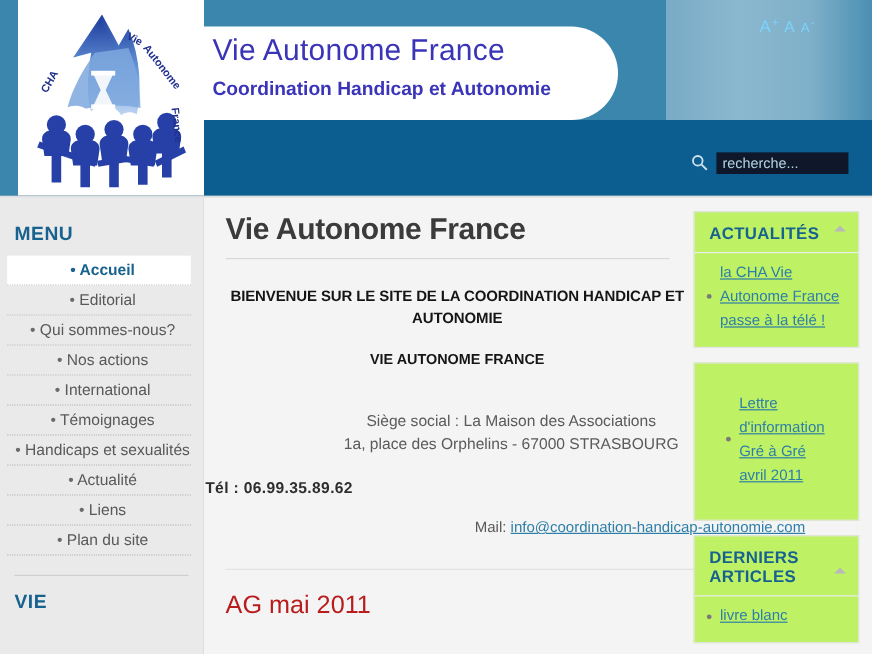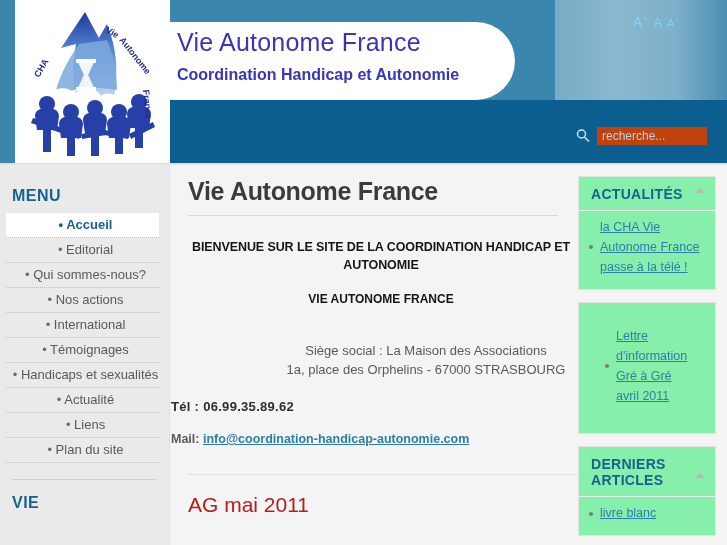--- a/index.html
+++ b/index.html
@@ -83,21 +83,21 @@
 
   
   .search-wrap {
     position: absolute; left: 575px; top: 127px;
     display: flex; align-items: center;
   }
   .search-icon { width: 16px; height: 16px; }
   .search-input {
     width: 110px; height: 18px;
     margin-left: 6px;
-    background: #c2410c;
+    background: #0f172a;
     border: none;
     color: #bcd9e8;
     font-size: 12px;
     font-family: "Liberation Sans", sans-serif;
     padding: 1px 5px;
     outline: none;
   }
   .search-input::placeholder { color: #b4d4e6; opacity: 1; }
 
   
@@ -204,42 +204,42 @@
   }
   .tel {
     margin: 20px 0 0 0;
     width: 510px;
     font-size: 13px; font-weight: bold; color: #2e2e2e;
     letter-spacing: .3px;
   }
   .mail {
     margin: 18px 0 0 0;
     width: 500px;
-    text-align: left;
-    font-size: 12.5px; color: #5a5a5a; font-weight: bold;
+    text-align: right;
+    font-size: 12.5px; color: #5a5a5a;
   }
   .mail a { color: #2e7fa8; }
   .bottom-rule {
     margin: 28px 0 0 17px;
     width: 520px;
     border-top: 1px solid #e2e2e2;
   }
   .article-title {
     margin: 18px 0 0 17px;
     font-size: 21px; font-weight: normal;
     color: #b91c1c;
   }
 
   
   #rightcol {
     position: absolute; left: 578px; top: 0;
     width: 149px; height: 380px;
   }
   .rbox {
-    background: #86efac;
+    background: #bef264;
     border: 1px solid #e3e3e3;
     margin: 0 0 12px 0;
     width: 138px;
   }
   .rbox-head {
     position: relative;
     padding: 9px 10px 8px 12px;
     font-size: 14px; font-weight: bold;
     color: #17628f;
     letter-spacing: .3px;

